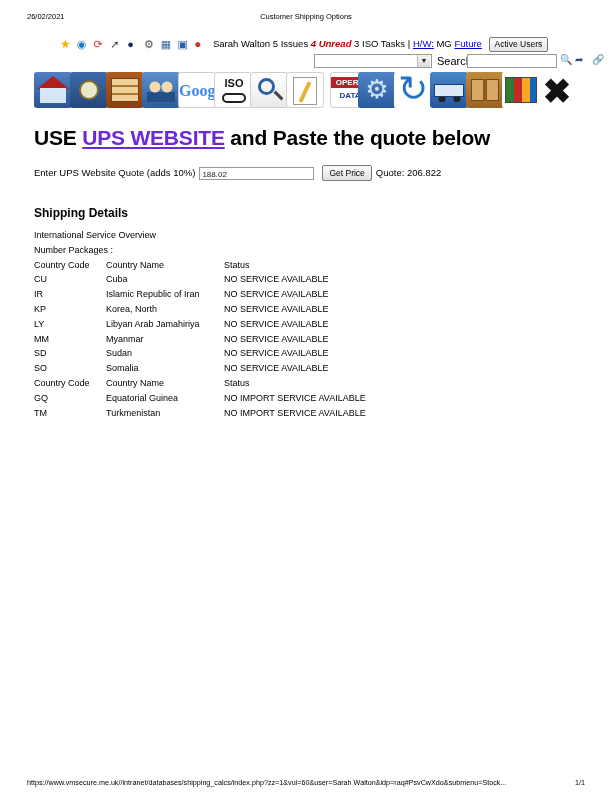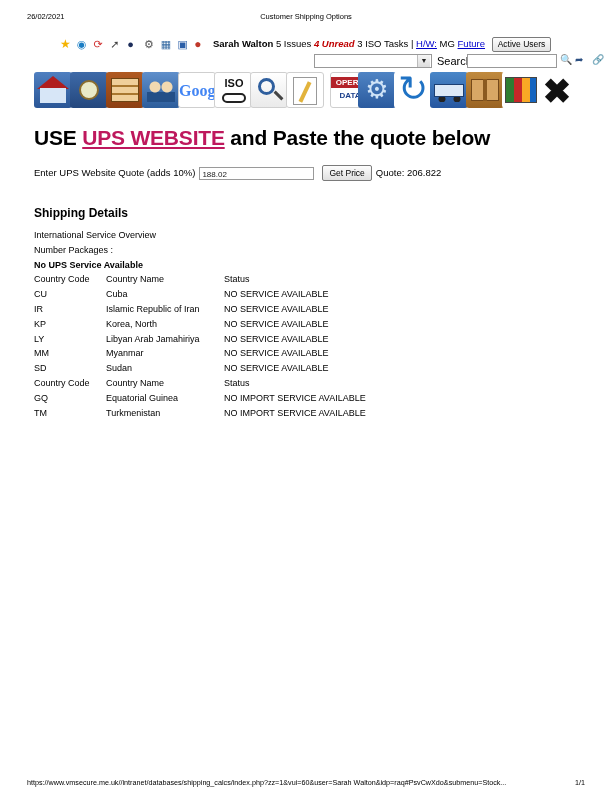--- a/index.html
+++ b/index.html
@@ -71,21 +71,21 @@
   .ic-star { color: #f5b301; font-size: 12px; line-height: 11px; }
   .ic-globe { color: #1a7dc4; font-size: 11px; line-height: 11px; }
   .ic-refresh { color: #cf2a2a; font-size: 11px; line-height: 11px; }
   .ic-pin { color: #444; font-size: 11px; line-height: 11px; }
   .ic-dark { color: #1c2d5a; font-size: 11px; line-height: 11px; }
   .ic-gear { color: #555; font-size: 11px; line-height: 11px; }
   .ic-box { color: #3a6ea5; font-size: 11px; line-height: 11px; }
   .ic-page { color: #2b5fa8; font-size: 11px; line-height: 11px; }
   .ic-ball { color: #c0392b; font-size: 12px; line-height: 11px; }
   .statusbar .uname {
-    font-weight: bold;
+    font-weight: normal;
     margin-left: 3px;
   }
   .statusbar .unread {
     color: #c00000;
     font-weight: bold;
     font-style: italic;
   }
   .statusbar a.lnk {
     color: #0000cc;
     text-decoration: underline;
@@ -353,21 +353,21 @@
   .main-heading {
     position: absolute;
     top: 126px;
     left: 34px;
     font-size: 21px;
     font-weight: bold;
     color: #000;
     letter-spacing: -0.2px;
   }
   .main-heading a {
-    color: #be185d;
+    color: #6d28d9;
   }
   
   .quote-row {
     position: absolute;
     top: 165px;
     left: 34px;
     width: 520px;
     font-size: 9.5px;
     line-height: 14px;
   }
@@ -558,21 +558,20 @@
   <div class="sd-title">Shipping Details</div>
 
   <div class="sd-body">
     <div class="sd-line">International Service Overview</div>
     <div class="sd-line">
       <span>Number Packages :</span>
       <span></span>
     </div>
 
     <div class="blk">
-      <div class="sd-sub">No UPS Service Available</div>
       <table class="tbl">
         <tbody>
             <tr>
           <th class="c1">Country Code</th>
           <th class="c2">Country Name</th>
           <th class="c3">Status</th>
         </tr>
         <tr>
           <td class="c1">CU</td>
           <td class="c2">Cuba</td>
@@ -594,20 +593,25 @@
           <td class="c3">NO SERVICE AVAILABLE</td>
         </tr>
         <tr>
           <td class="c1">MM</td>
           <td class="c2">Myanmar</td>
           <td class="c3">NO SERVICE AVAILABLE</td>
         </tr>
         <tr>
           <td class="c1">SD</td>
           <td class="c2">Sudan</td>
+          <td class="c3">NO SERVICE AVAILABLE</td>
+        </tr>
+        <tr>
+          <td class="c1">SO</td>
+          <td class="c2">Somalia</td>
           <td class="c3">NO SERVICE AVAILABLE</td>
         </tr>
       </tbody>
         </table>
     </div>
 
     <div class="blk">
       <table class="tbl">
         <tbody>
             <tr>

